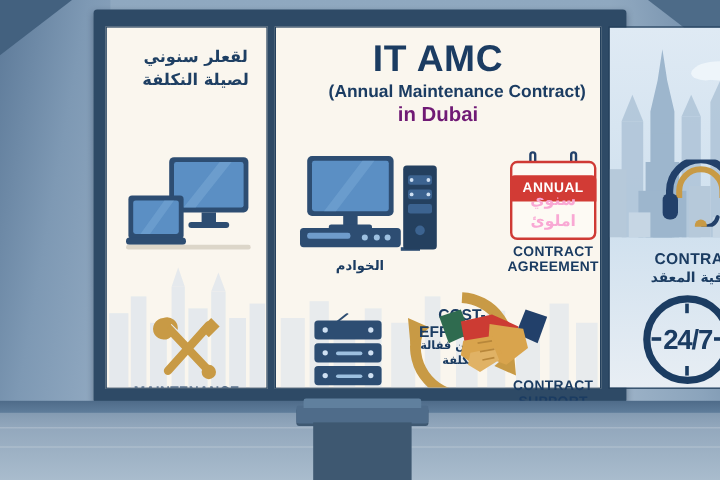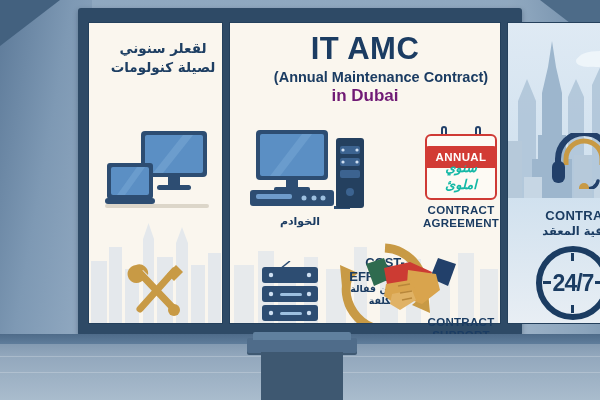--- a/index.html
+++ b/index.html
@@ -73,21 +73,21 @@
   
   .cal{position:absolute;left:347px;top:118px;width:72px;height:74px;}
   .cal-body{position:absolute;left:0;top:8px;width:72px;height:66px;background:#fdfaf4;
     border:2px solid #cf3a35;border-radius:6px;box-sizing:border-box;}
   .cal-head{position:absolute;left:0;top:20px;width:72px;height:22px;background:#d23b35;
     border-radius:4px 4px 0 0;color:#fff;font-size:11.5px;font-weight:700;
     text-align:center;line-height:22px;letter-spacing:.4px;}
   .cal-ring{position:absolute;top:0;width:6px;height:14px;border:2px solid #22416a;
     border-radius:3px;box-sizing:border-box;background:#faf6ee;}
   .cal-ar{position:absolute;left:0;top:34px;width:72px;text-align:center;
-    color:#14b8a6;font-size:13px;font-weight:700;line-height:1.3;font-style:italic;}
+    color:#f9a8d4;font-size:13px;font-weight:700;line-height:1.3;}
 
   
   .clock{position:absolute;left:458px;top:238px;width:74px;height:74px;}
   .clock-ring{position:absolute;inset:0;border:6px solid #1b3c62;border-radius:50%;box-sizing:border-box;}
   .clock-txt{position:absolute;inset:0;display:flex;align-items:center;justify-content:center;
     color:#1b3c62;font-size:23px;font-weight:700;letter-spacing:-1px;}
   .tick{position:absolute;background:#1b3c62;}
 
   svg{display:block;}
 </style>
@@ -115,21 +115,21 @@
           <rect x="68" y="54" width="16" height="66"></rect>
             <rect x="87" y="40" width="12" height="80"></rect>
           <polygon points="93,24 99,40 87,40"></polygon>
           <rect x="102" y="62" width="14" height="58"></rect>
             <rect x="119" y="50" width="13" height="70"></rect>
         </g>
       </svg>
 
       <div class="hdr-ar ar">
         <div>لقعلر سنوني</div>
-        <div>لصيلة كنولومات</div>
+        <div>لصيلة النكلفة</div>
       </div>
 
       <svg style="position:absolute;left:16px;top:106px;" width="104" height="82" viewBox="0 0 104 82">
         <rect x="36" y="2" width="66" height="46" rx="4" fill="#2d4d72"></rect>
         <rect x="40" y="6" width="58" height="38" rx="2" fill="#5b8fc4"></rect>
         <polygon points="48,44 78,6 88,6 58,44" fill="#7aa9d6" opacity=".55"></polygon>
         <rect x="63" y="48" width="12" height="9" fill="#2d4d72"></rect>
         <rect x="52" y="56" width="34" height="5" rx="2.5" fill="#2d4d72"></rect>
         <rect x="2" y="34" width="46" height="36" rx="3" fill="#2d4d72"></rect>
         <rect x="6" y="38" width="38" height="28" rx="2" fill="#5b8fc4"></rect>

